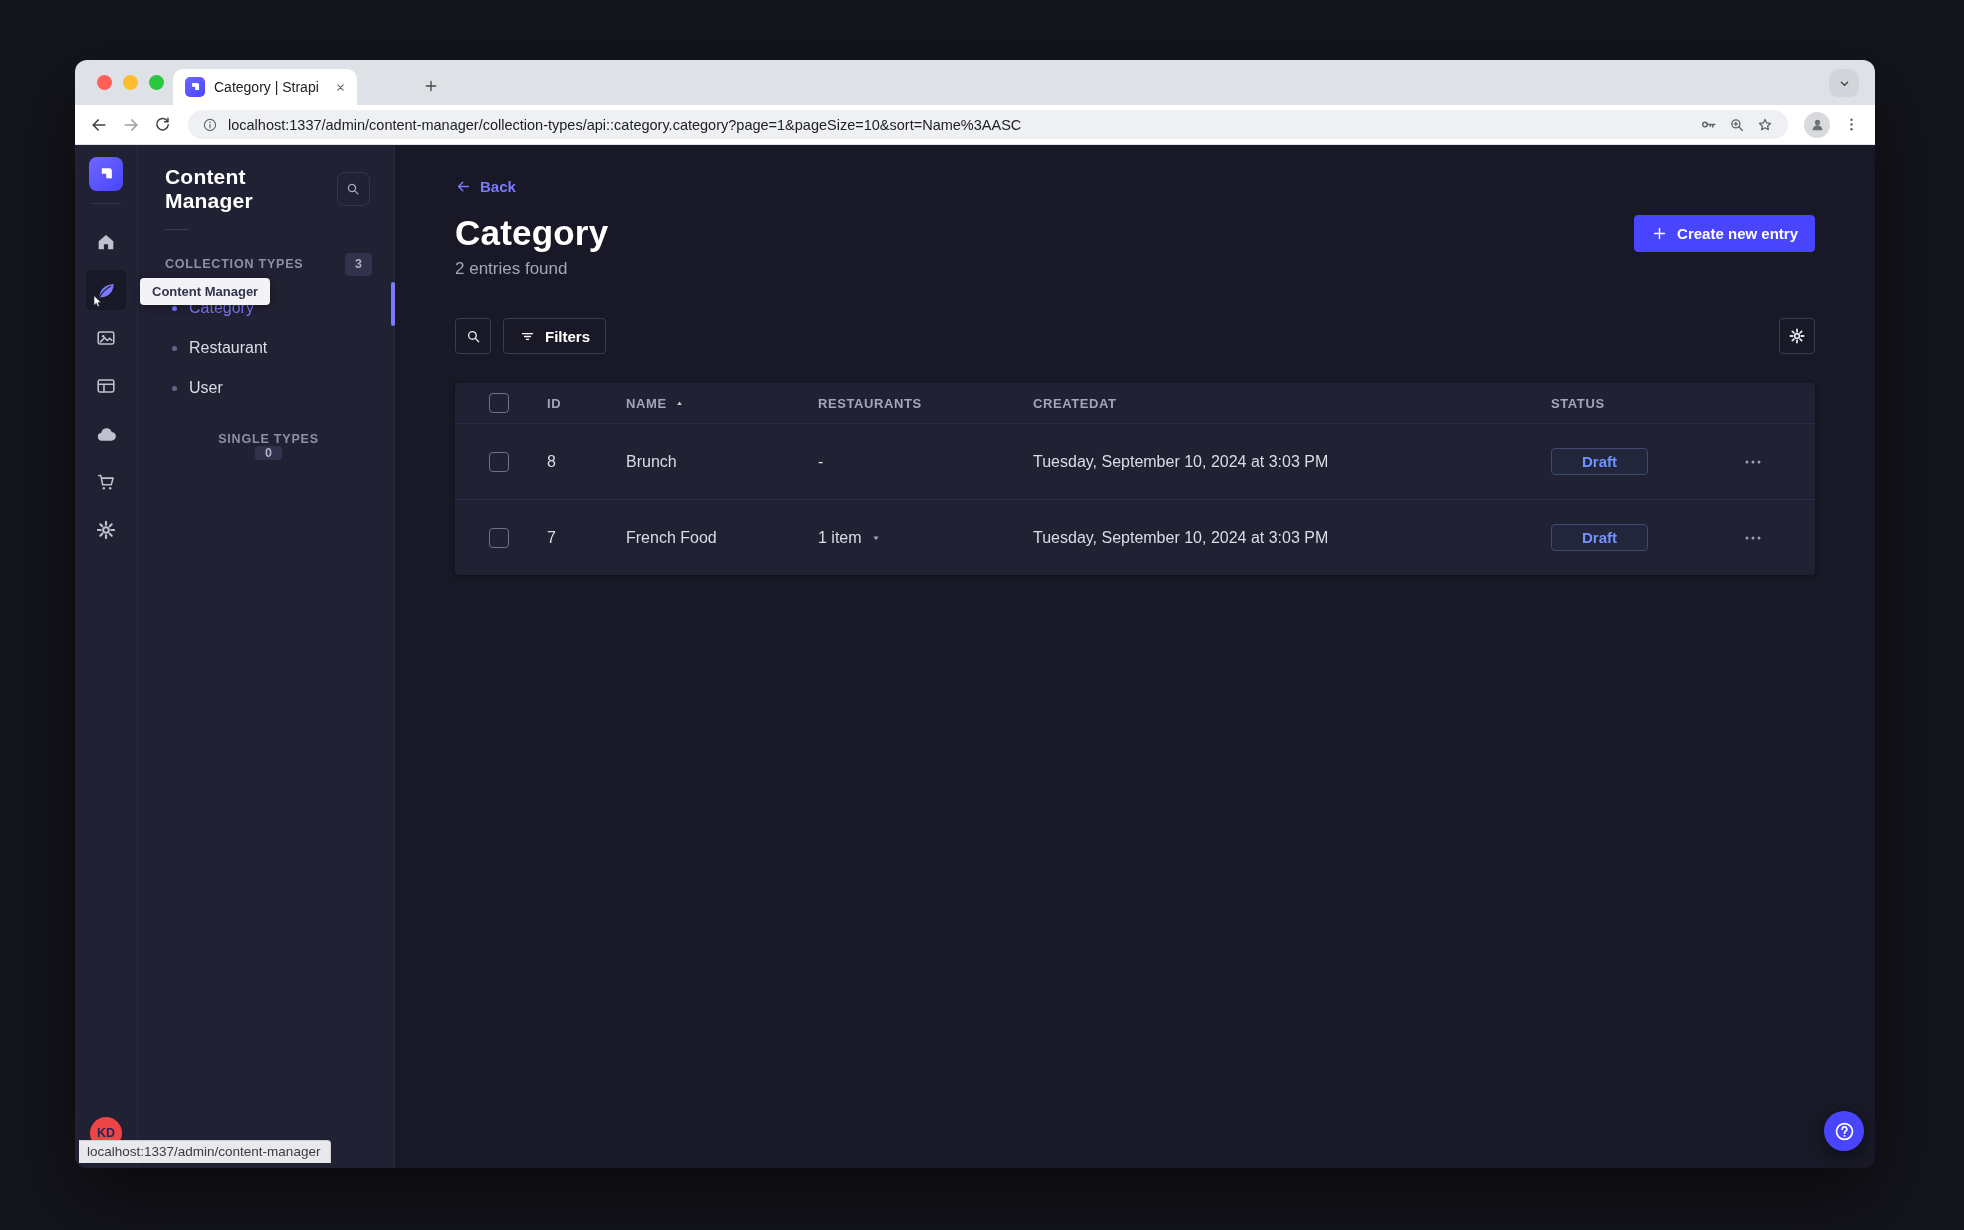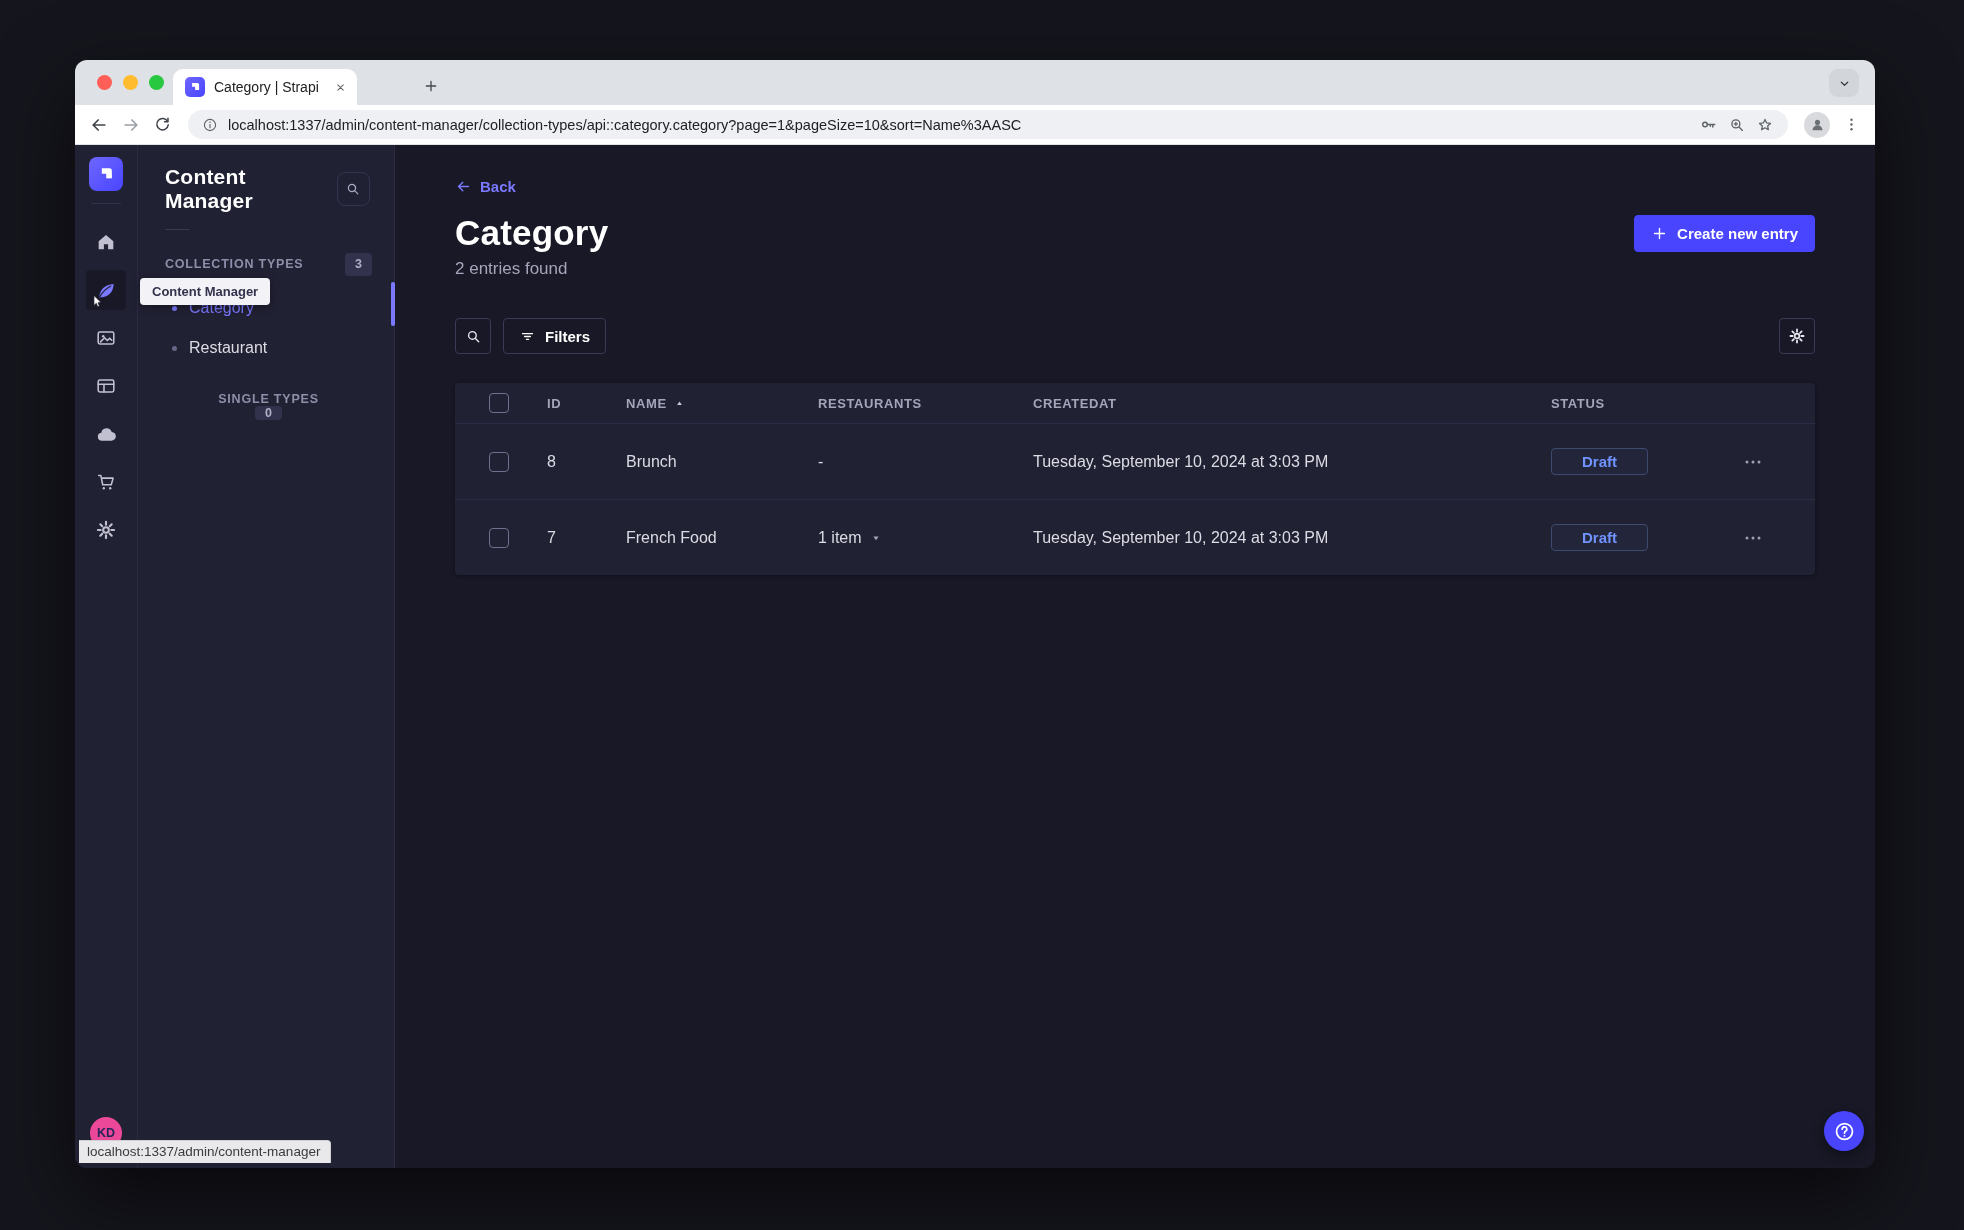--- a/index.html
+++ b/index.html
@@ -60,21 +60,21 @@
   .iconnav { width:63px; background:#212134; border-right:1px solid #2a2a43;
     display:flex; flex-direction:column; align-items:center; padding-top:12px; flex:0 0 auto; }
   .logo { width:34px; height:34px; border-radius:8px; background:linear-gradient(135deg,#6e66ff,#4945ff);
     display:flex; align-items:center; justify-content:center; margin-bottom:12px; }
   .rail-div { width:30px; height:1px; background:#32324d; margin-bottom:18px; }
   .railbtn { width:40px; height:40px; border-radius:4px; display:flex; align-items:center; justify-content:center;
     color:#c0c0d0; margin-bottom:8px; position:relative; }
   .railbtn.active { background:#181826; color:#7b79ff; }
   .railbtn .cursor { position:absolute; left:3px; bottom:0; color:#ffffff; }
   .rail-spacer { flex:1; }
-  .kd { width:32px; height:32px; border-radius:50%; background:#ec4899; color:#262459;
+  .kd { width:32px; height:32px; border-radius:50%; background:#ef4444; color:#262459;
     font-size:12.5px; font-weight:700; display:flex; align-items:center; justify-content:center; margin-bottom:19px; }
 
   
   .subnav { width:257px; background:#212134; border-right:1px solid #2a2a43;
     padding-top:26px; position:relative; flex:0 0 auto; }
   .subnav-head { display:flex; align-items:center; justify-content:space-between; padding:0 24px 0 27px; height:36px; }
   .subnav-title { font-size:21px; font-weight:700; color:#ffffff; letter-spacing:.2px; }
   .subnav-search { width:34px; height:34px; border:1px solid #34344f; border-radius:8px;
     display:flex; align-items:center; justify-content:center; color:#a9a9c0; background:transparent; }
   .subnav-div { width:24px; height:1px; background:#3b3b54; margin:22px 0 0 27px; }
@@ -415,20 +415,24 @@
       </div>
       <div class="nav-list">
         <div class="nav-item active">
           <span class="dot"></span>
           <span class="lbl">Category</span>
         </div>
         <div class="nav-item">
           <span class="dot"></span>
           <span class="lbl">Restaurant</span>
         </div>
+        <div class="nav-item">
+          <span class="dot"></span>
+          <span class="lbl">User</span>
+        </div>
       </div>
 
       <div class="sec-label single">
         <span class="sec-text">SINGLE TYPES</span>
         <span class="sec-badge">0</span>
       </div>
 
       <div class="active-bar"></div>
     </nav>
 

